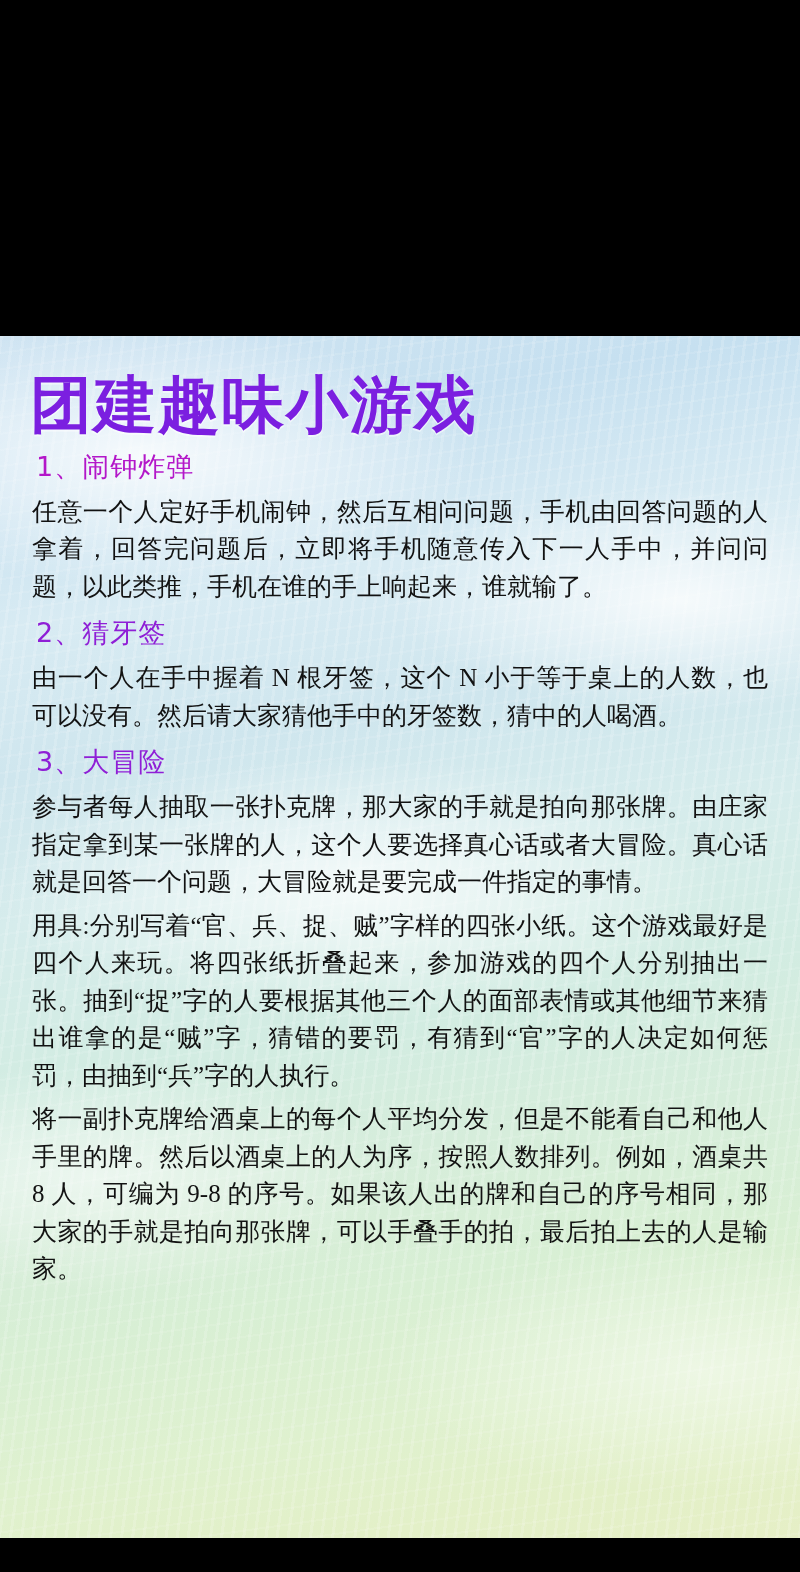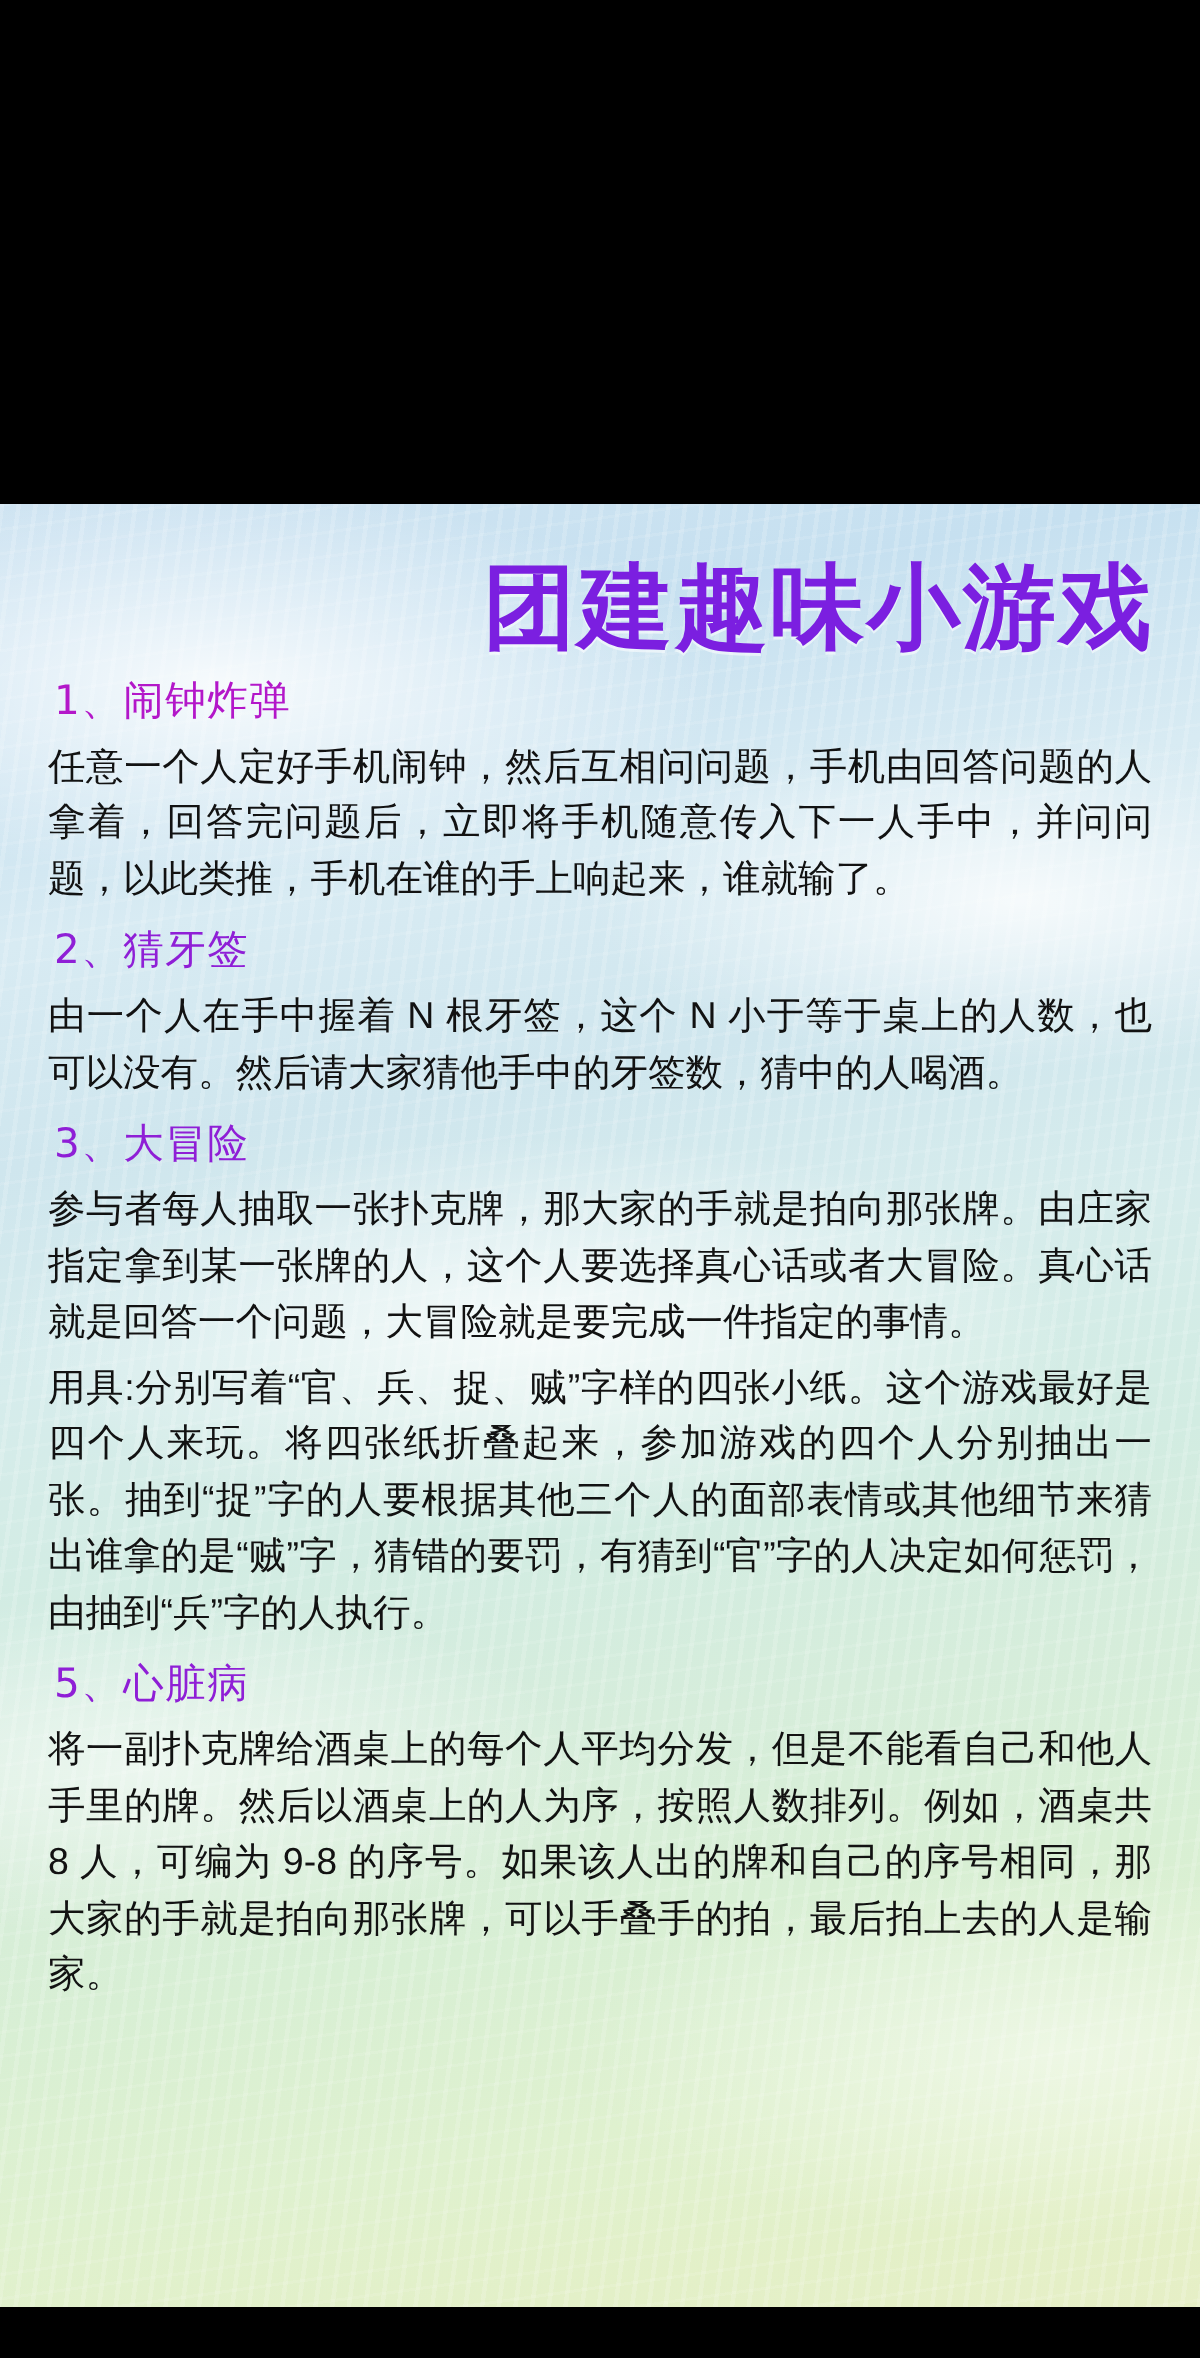--- a/index.html
+++ b/index.html
@@ -71,21 +71,21 @@
       repeating-linear-gradient(98deg, rgba(255,255,255,0.16) 0px, rgba(255,255,255,0.16) 3px, rgba(255,255,255,0) 3px, rgba(255,255,255,0) 11px),
       repeating-linear-gradient(172deg, rgba(255,255,255,0.10) 0px, rgba(255,255,255,0.10) 2px, rgba(255,255,255,0) 2px, rgba(255,255,255,0) 16px);
     pointer-events: none;
   }
   .content {
     position: relative;
     z-index: 2;
     padding: 22px 30px 0 30px;
   }
   .poster-title {
-    text-align: right;
+    text-align: left;
     font-size: 62px;
     line-height: 1.08;
     font-weight: bold;
     color: #7b1fe0;
     letter-spacing: 2px;
     margin: 14px 0 4px 0;
     text-shadow: 0 2px 0 rgba(255,255,255,0.55);
     font-family: "DejaVu Sans", "Liberation Sans", sans-serif;
   }
   .section {
@@ -101,21 +101,21 @@
   }
   .section-heading.alt {
     color: #8f1fd6;
   }
   .section-body {
     font-size: 25px;
     line-height: 1.50;
     color: #121212;
     text-align: justify;
     margin: 0 2px 6px 2px;
-    font-family: Liberation Sans, sans-serif;
+    font-family: Liberation Serif, serif;
   }
 </style>
 </head>
 <body>
 
 <div class="page">
 
   <div class="top-band"></div>
 
   <div class="poster">
@@ -136,21 +136,20 @@
       <div class="section">
         <div class="section-heading alt">3、大冒险</div>
         <p class="section-body">参与者每人抽取一张扑克牌，那大家的手就是拍向那张牌。由庄家指定拿到某一张牌的人，这个人要选择真心话或者大冒险。真心话就是回答一个问题，大冒险就是要完成一件指定的事情。</p>
       </div>
 
       <div class="section">
         <p class="section-body">用具:分别写着“官、兵、捉、贼”字样的四张小纸。这个游戏最好是四个人来玩。将四张纸折叠起来，参加游戏的四个人分别抽出一张。抽到“捉”字的人要根据其他三个人的面部表情或其他细节来猜出谁拿的是“贼”字，猜错的要罚，有猜到“官”字的人决定如何惩罚，由抽到“兵”字的人执行。</p>
       </div>
 
       <div class="section">
-        <div class="section-heading alt">5、心脏病</div>
         <p class="section-body">将一副扑克牌给酒桌上的每个人平均分发，但是不能看自己和他人手里的牌。然后以酒桌上的人为序，按照人数排列。例如，酒桌共 8 人，可编为 9-8 的序号。如果该人出的牌和自己的序号相同，那大家的手就是拍向那张牌，可以手叠手的拍，最后拍上去的人是输家。</p>
       </div>
 
     </div>
   </div>
 
   <div class="bottom-band"></div>
 </div>
 
 </body></html>

